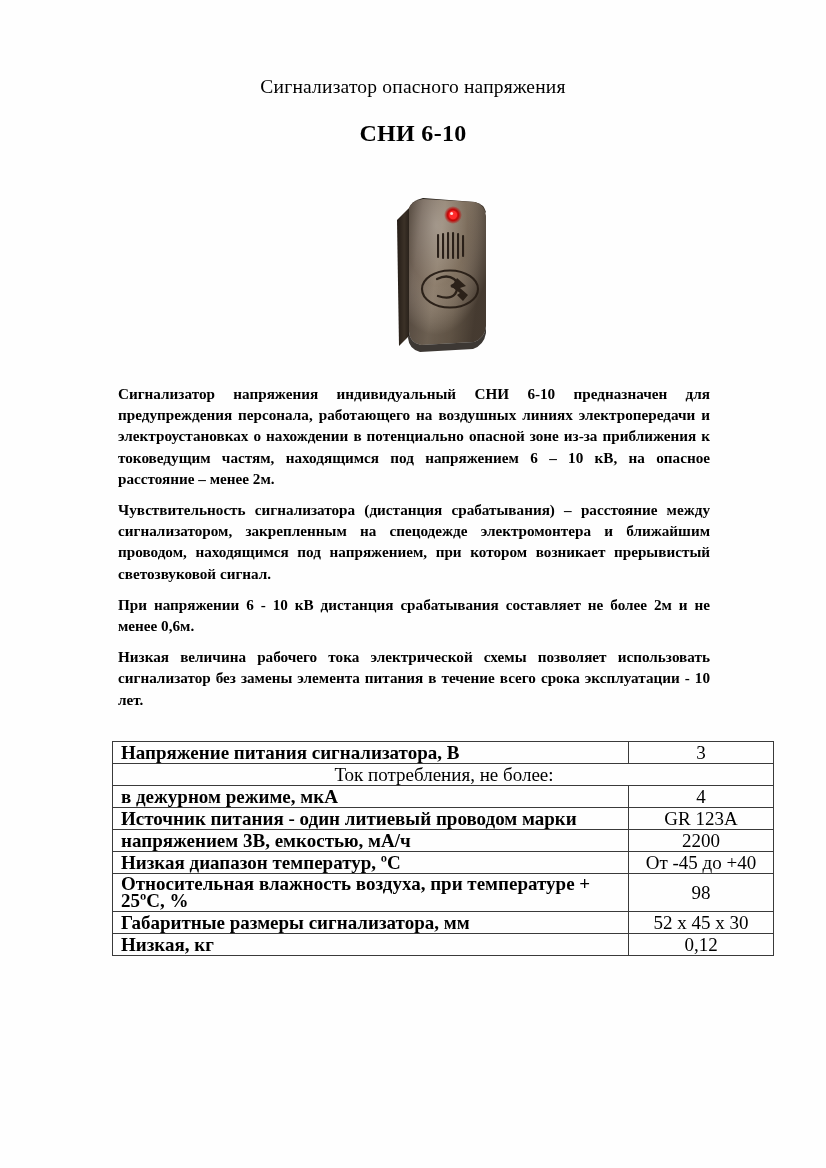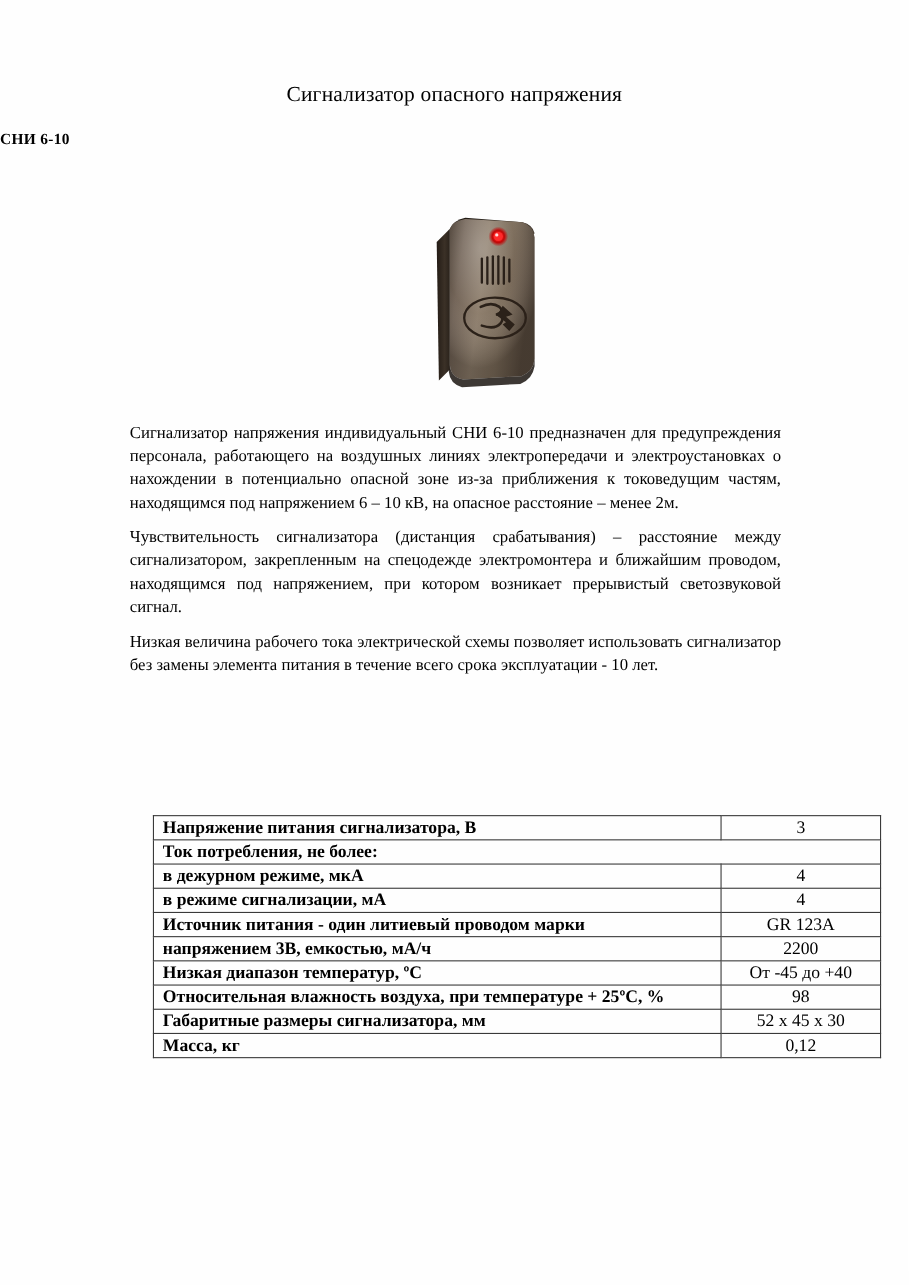--- a/index.html
+++ b/index.html
@@ -32,21 +32,22 @@
     width: 826px;
     text-align: center;
     font-size: 19.5px;
     font-weight: 400;
     letter-spacing: 0.2px;
   }
   .doc-subtitle {
     position: absolute;
     left: 0; top: 120px;
     width: 826px;
-    font-size: 14px;
+    text-align: center;
+    font-size: 24px;
     font-weight: 700;
     letter-spacing: 0.3px;
   }
 
   
   .photo-wrap {
     position: absolute;
     left: 383px;
     top: 186px;
     width: 120px;
@@ -61,32 +62,33 @@
     top: 383px;
     width: 592px;
   }
   .para {
     font-size: 15.2px;
     line-height: 21.2px;
     text-align: justify;
     text-justify: inter-word;
     margin: 0 0 10px 0;
     hyphens: none;
+    font-weight: bold;
   }
   .para.last { margin-bottom: 13px; }
 
   
   .spec-table {
     position: absolute;
-    left: 139px;
+    left: 112px;
     top: 741px;
     width: 637px;
     border-collapse: collapse;
     table-layout: fixed;
-    font-size: 16px;
+    font-size: 19px;
   }
   .spec-table td {
     border: 1px solid #3a3a3a;
     padding: 1px 6px 2px 8px;
     height: 18px;
     vertical-align: middle;
     line-height: 17px;
   }
   .spec-table td.param {
     font-weight: 700;
@@ -94,22 +96,22 @@
     width: 501px;
   }
   .spec-table td.value {
     font-weight: 400;
     text-align: center;
     width: 136px;
     padding-left: 4px;
     padding-right: 4px;
   }
   .spec-table td.span2 {
-    font-weight: 700;
-    text-align: left;
+    font-weight: 400;
+    text-align: center;
   }
 </style>
 </head>
 <body>
 
 <div class="page">
 
   <div class="doc-title">Сигнализатор опасного напряжения</div>
 
   <div class="doc-subtitle">СНИ 6-10</div>
@@ -172,60 +174,57 @@
         <ellipse cx="67" cy="103" rx="28" ry="18.5" fill="none" stroke="#2b2119" stroke-width="2.1"></ellipse>
         <path d="M54,93 q10,-5 17,0 q5,4 -3,7 q9,1 4,8 q-5,6 -17,2" fill="none" stroke="#2b2119" stroke-width="2.3" stroke-linecap="round"></path>
         <path d="M74,92 l9,8 l-6,2 l8,7 l-5,6 l-6,-6 l3,-2 l-8,-6 z" fill="#2b2119"></path>
       </g>
     </svg>
   </div>
 
   <div class="body-block">
     <p class="para">Сигнализатор напряжения индивидуальный СНИ 6-10 предназначен для предупреждения персонала, работающего на воздушных линиях электропередачи и электроустановках о нахождении в потенциально опасной зоне из-за приближения к токоведущим частям, находящимся под напряжением 6 – 10 кВ, на опасное расстояние – менее 2м.</p>
     <p class="para">Чувствительность сигнализатора (дистанция срабатывания) – расстояние между сигнализатором, закрепленным на спецодежде электромонтера и ближайшим проводом, находящимся под напряжением, при котором возникает прерывистый светозвуковой сигнал.</p>
+    <p class="para">При напряжении 6 - 10 кВ дистанция срабатывания составляет не более 2м и не менее 0,6м.</p>
     <p class="para last">Низкая величина рабочего тока электрической схемы позволяет использовать сигнализатор без замены элемента питания в течение всего срока эксплуатации - 10 лет.</p>
   </div>
 
   <table class="spec-table">
     <tbody>
       <tr>
         <td class="param">Напряжение питания сигнализатора, В</td>
         <td class="value">3</td>
       </tr>
       <tr>
         <td class="span2" colspan="2">Ток потребления, не более:</td>
       </tr>
       <tr>
         <td class="param">в дежурном режиме, мкА</td>
         <td class="value">4</td>
       </tr>
       <tr>
-        <td class="param">в режиме сигнализации, мА</td>
-        <td class="value">4</td>
-      </tr>
-      <tr>
         <td class="param">Источник питания - один литиевый проводом марки</td>
         <td class="value">GR 123A</td>
       </tr>
       <tr>
         <td class="param">напряжением 3В, емкостью, мА/ч</td>
         <td class="value">2200</td>
       </tr>
       <tr>
         <td class="param">Низкая диапазон температур, ºС</td>
         <td class="value">От -45  до +40</td>
       </tr>
       <tr>
         <td class="param">Относительная влажность воздуха, при температуре + 25ºС, %</td>
         <td class="value">98</td>
       </tr>
       <tr>
         <td class="param">Габаритные размеры сигнализатора, мм</td>
         <td class="value">52 x 45 x 30</td>
       </tr>
       <tr>
-        <td class="param">Масса, кг</td>
+        <td class="param">Низкая, кг</td>
         <td class="value">0,12</td>
       </tr>
     </tbody>
   </table>
 
 </div>
 
 </body></html>

